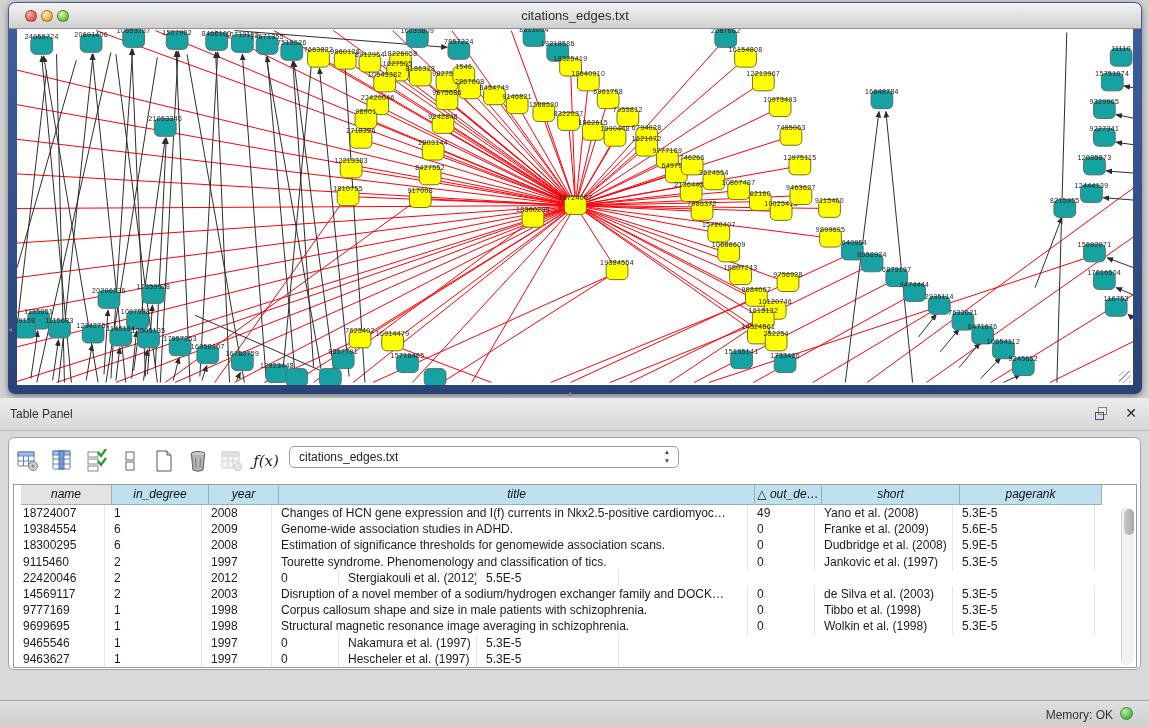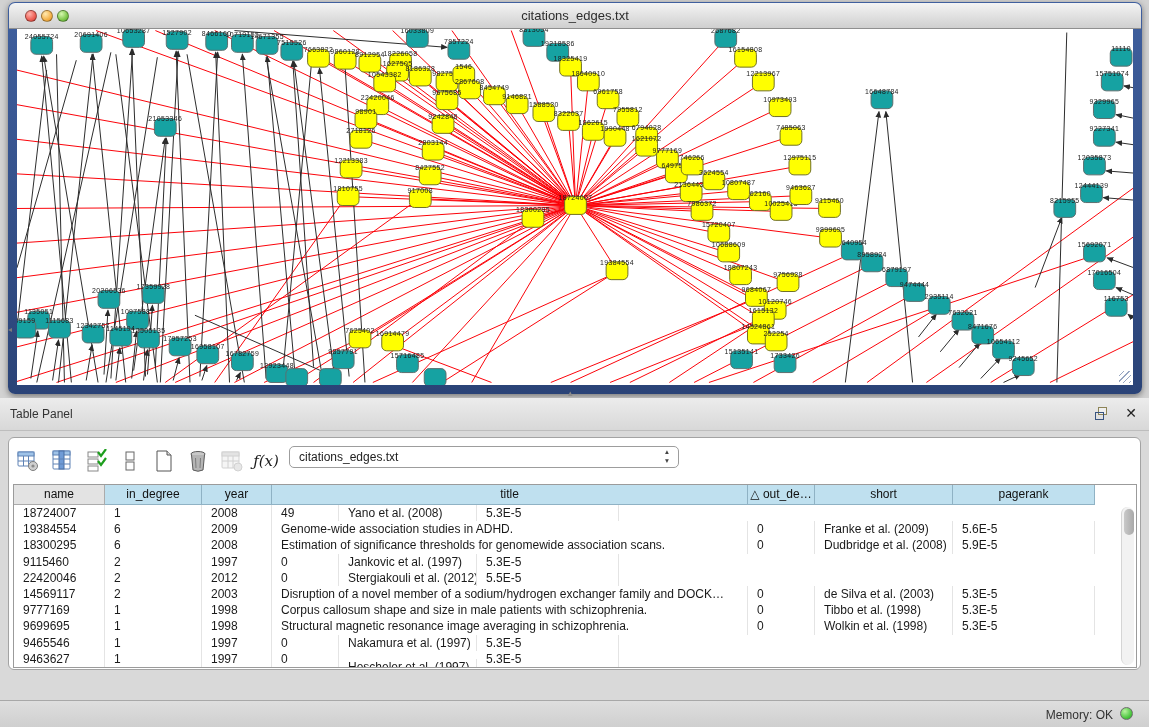--- a/index.html
+++ b/index.html
@@ -40,21 +40,21 @@
   .toolbar { position:absolute; left:6px; top:6px; height:34px; display:flex; align-items:center; }
   .tb-icon { width:26px; height:26px; margin-right:8px; display:flex; align-items:center; justify-content:center; }
   .fx-label { font-size:15px; font-style:italic; color:#1a1a1a; font-family:"DejaVu Serif",serif; }
   .combo { position:absolute; left:280px; top:8px; width:390px; height:22px; background:#fff;
     border:1px solid #9d9d9d; border-radius:5px; font-size:12px; color:#222;
     line-height:20px; padding-left:9px; }
   .combo .spin { position:absolute; right:7px; top:1px; font-size:8px; color:#444; line-height:9px; text-align:center; }
   
   .dtable { position:absolute; left:4px; top:46px; width:1124px; height:184px;
     background:#fff; border:1px solid #9b9b9b; overflow:hidden; font-size:12px; }
-  .hdr-row { position:absolute; left:0; top:0; height:20px; width:100%; display:flex; }
+  .hdr-row { position:absolute; left:7px; top:0; height:20px; width:100%; display:flex;font-style:italic; }
   .hdr-cell { height:20px; background:#bfe0ef; border-right:1px solid #8fb2c4;
     border-bottom:1px solid #8fb2c4; text-align:center; line-height:19px; color:#111;
     overflow:hidden; white-space:nowrap; flex:0 0 auto; }
   .hdr-cell.gray { background:#e3e3e3; border-right:1px solid #ababab; border-bottom:1px solid #ababab; }
   .tbody { position:absolute; left:0; top:20px; width:100%; }
   .trow { display:flex; height:16.2px; line-height:16.2px; color:#1a1a1a; }
   .tcell { flex:0 0 auto; padding-left:9px; overflow:hidden; white-space:nowrap; border-right:1px solid #e4e4e4; }
   .vscroll { position:absolute; right:2px; top:22px; width:13px; height:158px; background:#f2f2f2;
     border-left:1px solid #d5d5d5; border-radius:7px; }
   .vthumb { position:absolute; left:1.5px; top:2px; width:10px; height:26px; background:linear-gradient(90deg,#c9c9c9,#a9a9a9); border-radius:5px; }
@@ -589,20 +589,21 @@
           <div class="hdr-cell" style="width: 476px;">title</div>
           <div class="hdr-cell" style="width: 67px;">△ out_de…</div>
           <div class="hdr-cell" style="width: 138px;">short</div>
           <div class="hdr-cell" style="width: 142px;">pagerank</div>
         </div>
       <div class="tbody" id="tbody">
           <div class="trow">
             <div class="tcell" style="width: 91px;">18724007</div>
             <div class="tcell" style="width: 97px;">1</div>
             <div class="tcell" style="width: 70px;">2008</div>
+            <div class="tcell" style="width: 476px;">Changes of HCN gene expression and I(f) currents in Nkx2.5-positive cardiomyoc…</div>
             <div class="tcell" style="width: 67px;">49</div>
             <div class="tcell" style="width: 138px;">Yano et al. (2008)</div>
             <div class="tcell" style="width: 142px;">5.3E-5</div>
           </div>
           <div class="trow">
             <div class="tcell" style="width: 91px;">19384554</div>
             <div class="tcell" style="width: 97px;">6</div>
             <div class="tcell" style="width: 70px;">2009</div>
             <div class="tcell" style="width: 476px;">Genome-wide association studies in ADHD.</div>
             <div class="tcell" style="width: 67px;">0</div>
@@ -615,20 +616,21 @@
             <div class="tcell" style="width: 70px;">2008</div>
             <div class="tcell" style="width: 476px;">Estimation of significance thresholds for genomewide association scans.</div>
             <div class="tcell" style="width: 67px;">0</div>
             <div class="tcell" style="width: 138px;">Dudbridge et al. (2008)</div>
             <div class="tcell" style="width: 142px;">5.9E-5</div>
           </div>
           <div class="trow">
             <div class="tcell" style="width: 91px;">9115460</div>
             <div class="tcell" style="width: 97px;">2</div>
             <div class="tcell" style="width: 70px;">1997</div>
+            <div class="tcell" style="width: 476px;">Tourette syndrome. Phenomenology and classification of tics.</div>
             <div class="tcell" style="width: 67px;">0</div>
             <div class="tcell" style="width: 138px;">Jankovic et al. (1997)</div>
             <div class="tcell" style="width: 142px;">5.3E-5</div>
           </div>
           <div class="trow">
             <div class="tcell" style="width: 91px;">22420046</div>
             <div class="tcell" style="width: 97px;">2</div>
             <div class="tcell" style="width: 70px;">2012</div>
             <div class="tcell" style="width: 67px;">0</div>
             <div class="tcell" style="width: 138px;">Stergiakouli et al. (2012)</div>
@@ -667,21 +669,21 @@
             <div class="tcell" style="width: 70px;">1997</div>
             <div class="tcell" style="width: 67px;">0</div>
             <div class="tcell" style="width: 138px;">Nakamura et al. (1997)</div>
             <div class="tcell" style="width: 142px;">5.3E-5</div>
           </div>
           <div class="trow">
             <div class="tcell" style="width: 91px;">9463627</div>
             <div class="tcell" style="width: 97px;">1</div>
             <div class="tcell" style="width: 70px;">1997</div>
             <div class="tcell" style="width: 67px;">0</div>
-            <div class="tcell" style="width: 138px; margin-top: 8px;">Hescheler et al. (1997)</div>
+            <div class="tcell" style="width: 138px;">Hescheler et al. (1997)</div>
             <div class="tcell" style="width: 142px;">5.3E-5</div>
           </div>
         </div>
       <div class="vscroll">
         <div class="vthumb"></div>
       </div>
     </div>
 
     <div class="seg-tabs">
       <span class="seg sel">Node Table</span>

